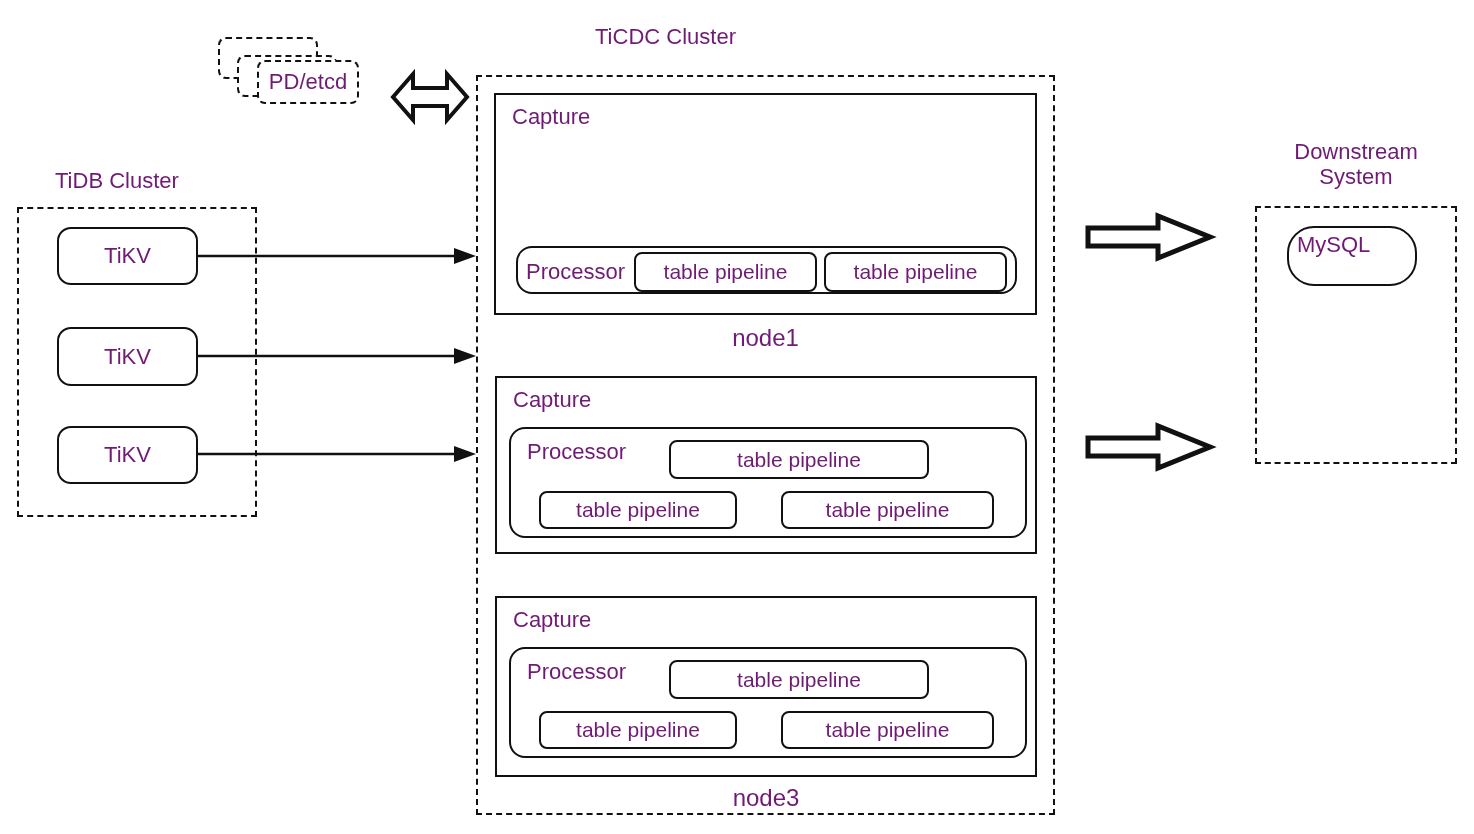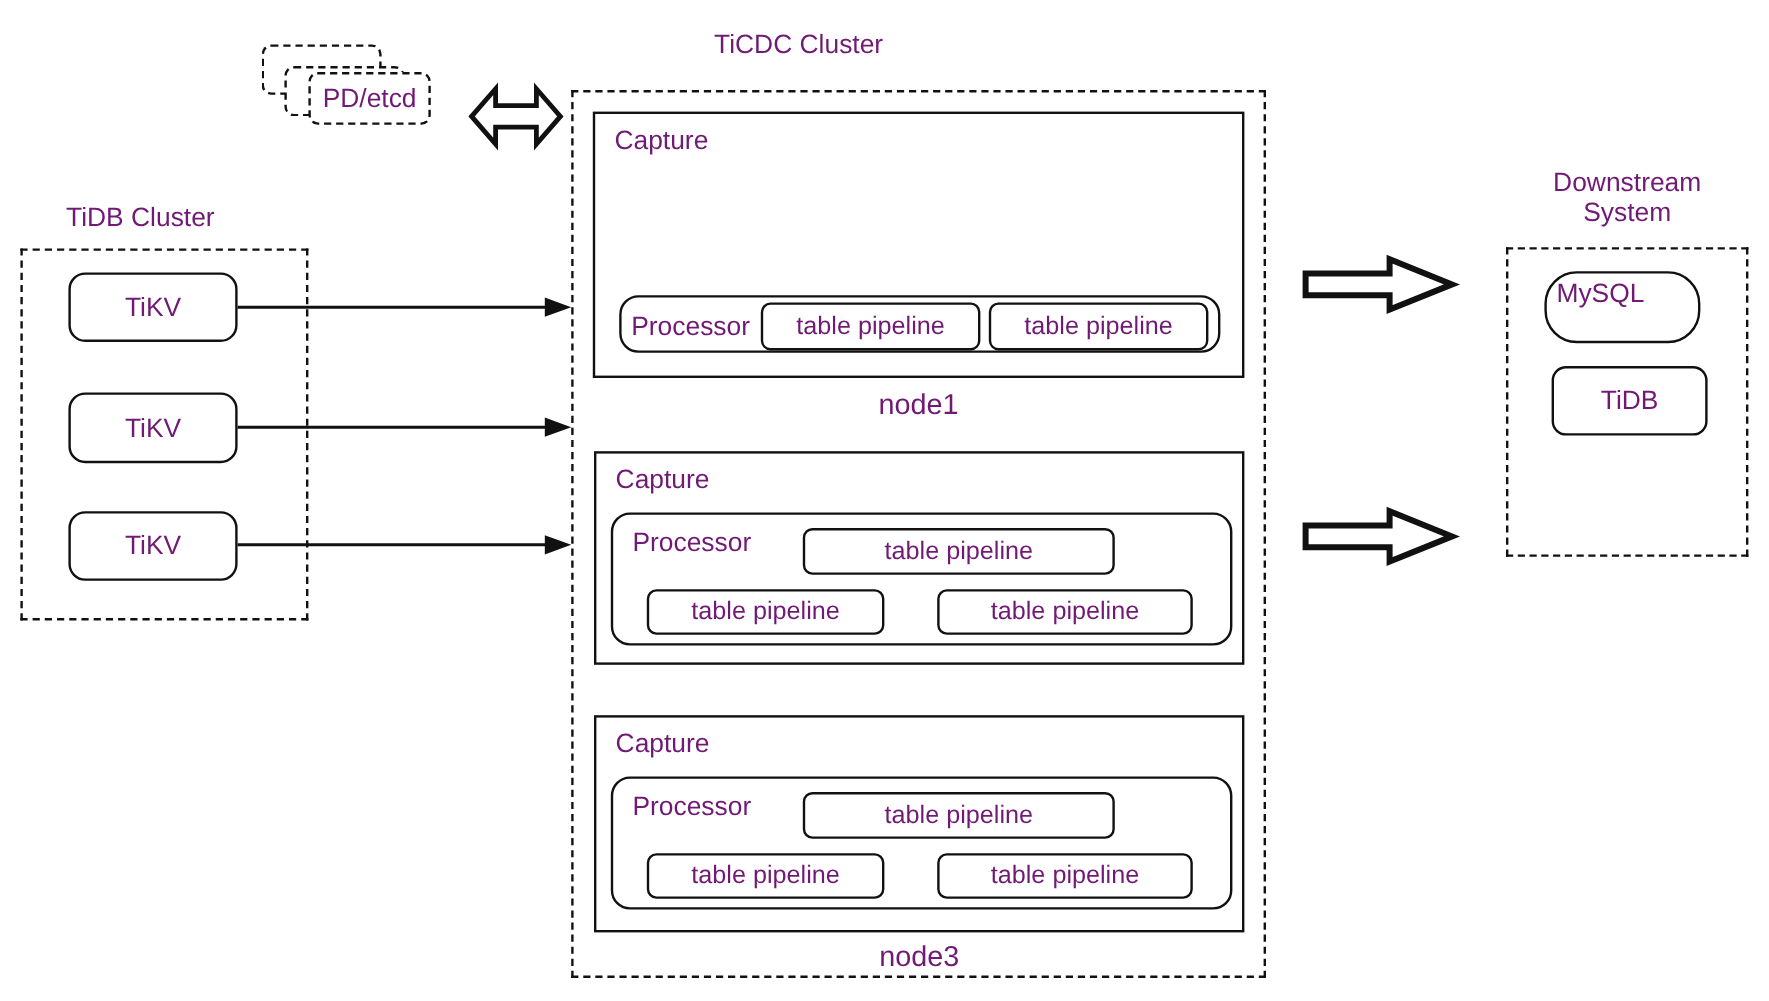--- a/index.html
+++ b/index.html
@@ -104,23 +104,20 @@
         <span>table pipeline</span>
       </div>
     </div>
   </div>
   <div class="abs caption" style="left:495px; top:784px; width:542px;">node3</div>
 
   <div class="abs dashed-box" style="left:1255px; top:206px; width:202px; height:258px;">
     <div class="abs solid-box rounded-md" style="left:30px; top:18px; width:130px; height:60px;border-radius:27px;">
       <div class="abs lbl" style="left:8px; top:4px;">MySQL</div>
     </div>
-    <div class="abs solid-box rounded-md center-text lbl" style="left:36px; top:97px; width:130px; height:58px;">
-      <span>TiDB</span>
-    </div>
   </div>
 
   <svg class="overlay" width="1474" height="834" viewBox="0 0 1474 834">
 
     <polygon points="393,97 413,74 413,88 447,88 447,74 467,97 447,120 447,106 413,106 413,120" fill="#ffffff" stroke="#111111" stroke-width="4" stroke-linejoin="miter"></polygon>
 
     <g>
       <line x1="198" y1="256" x2="458" y2="256" stroke="#111111" stroke-width="2.5"></line>
       <polygon points="476,256 454,248 454,264" fill="#111111"></polygon>
     </g>

